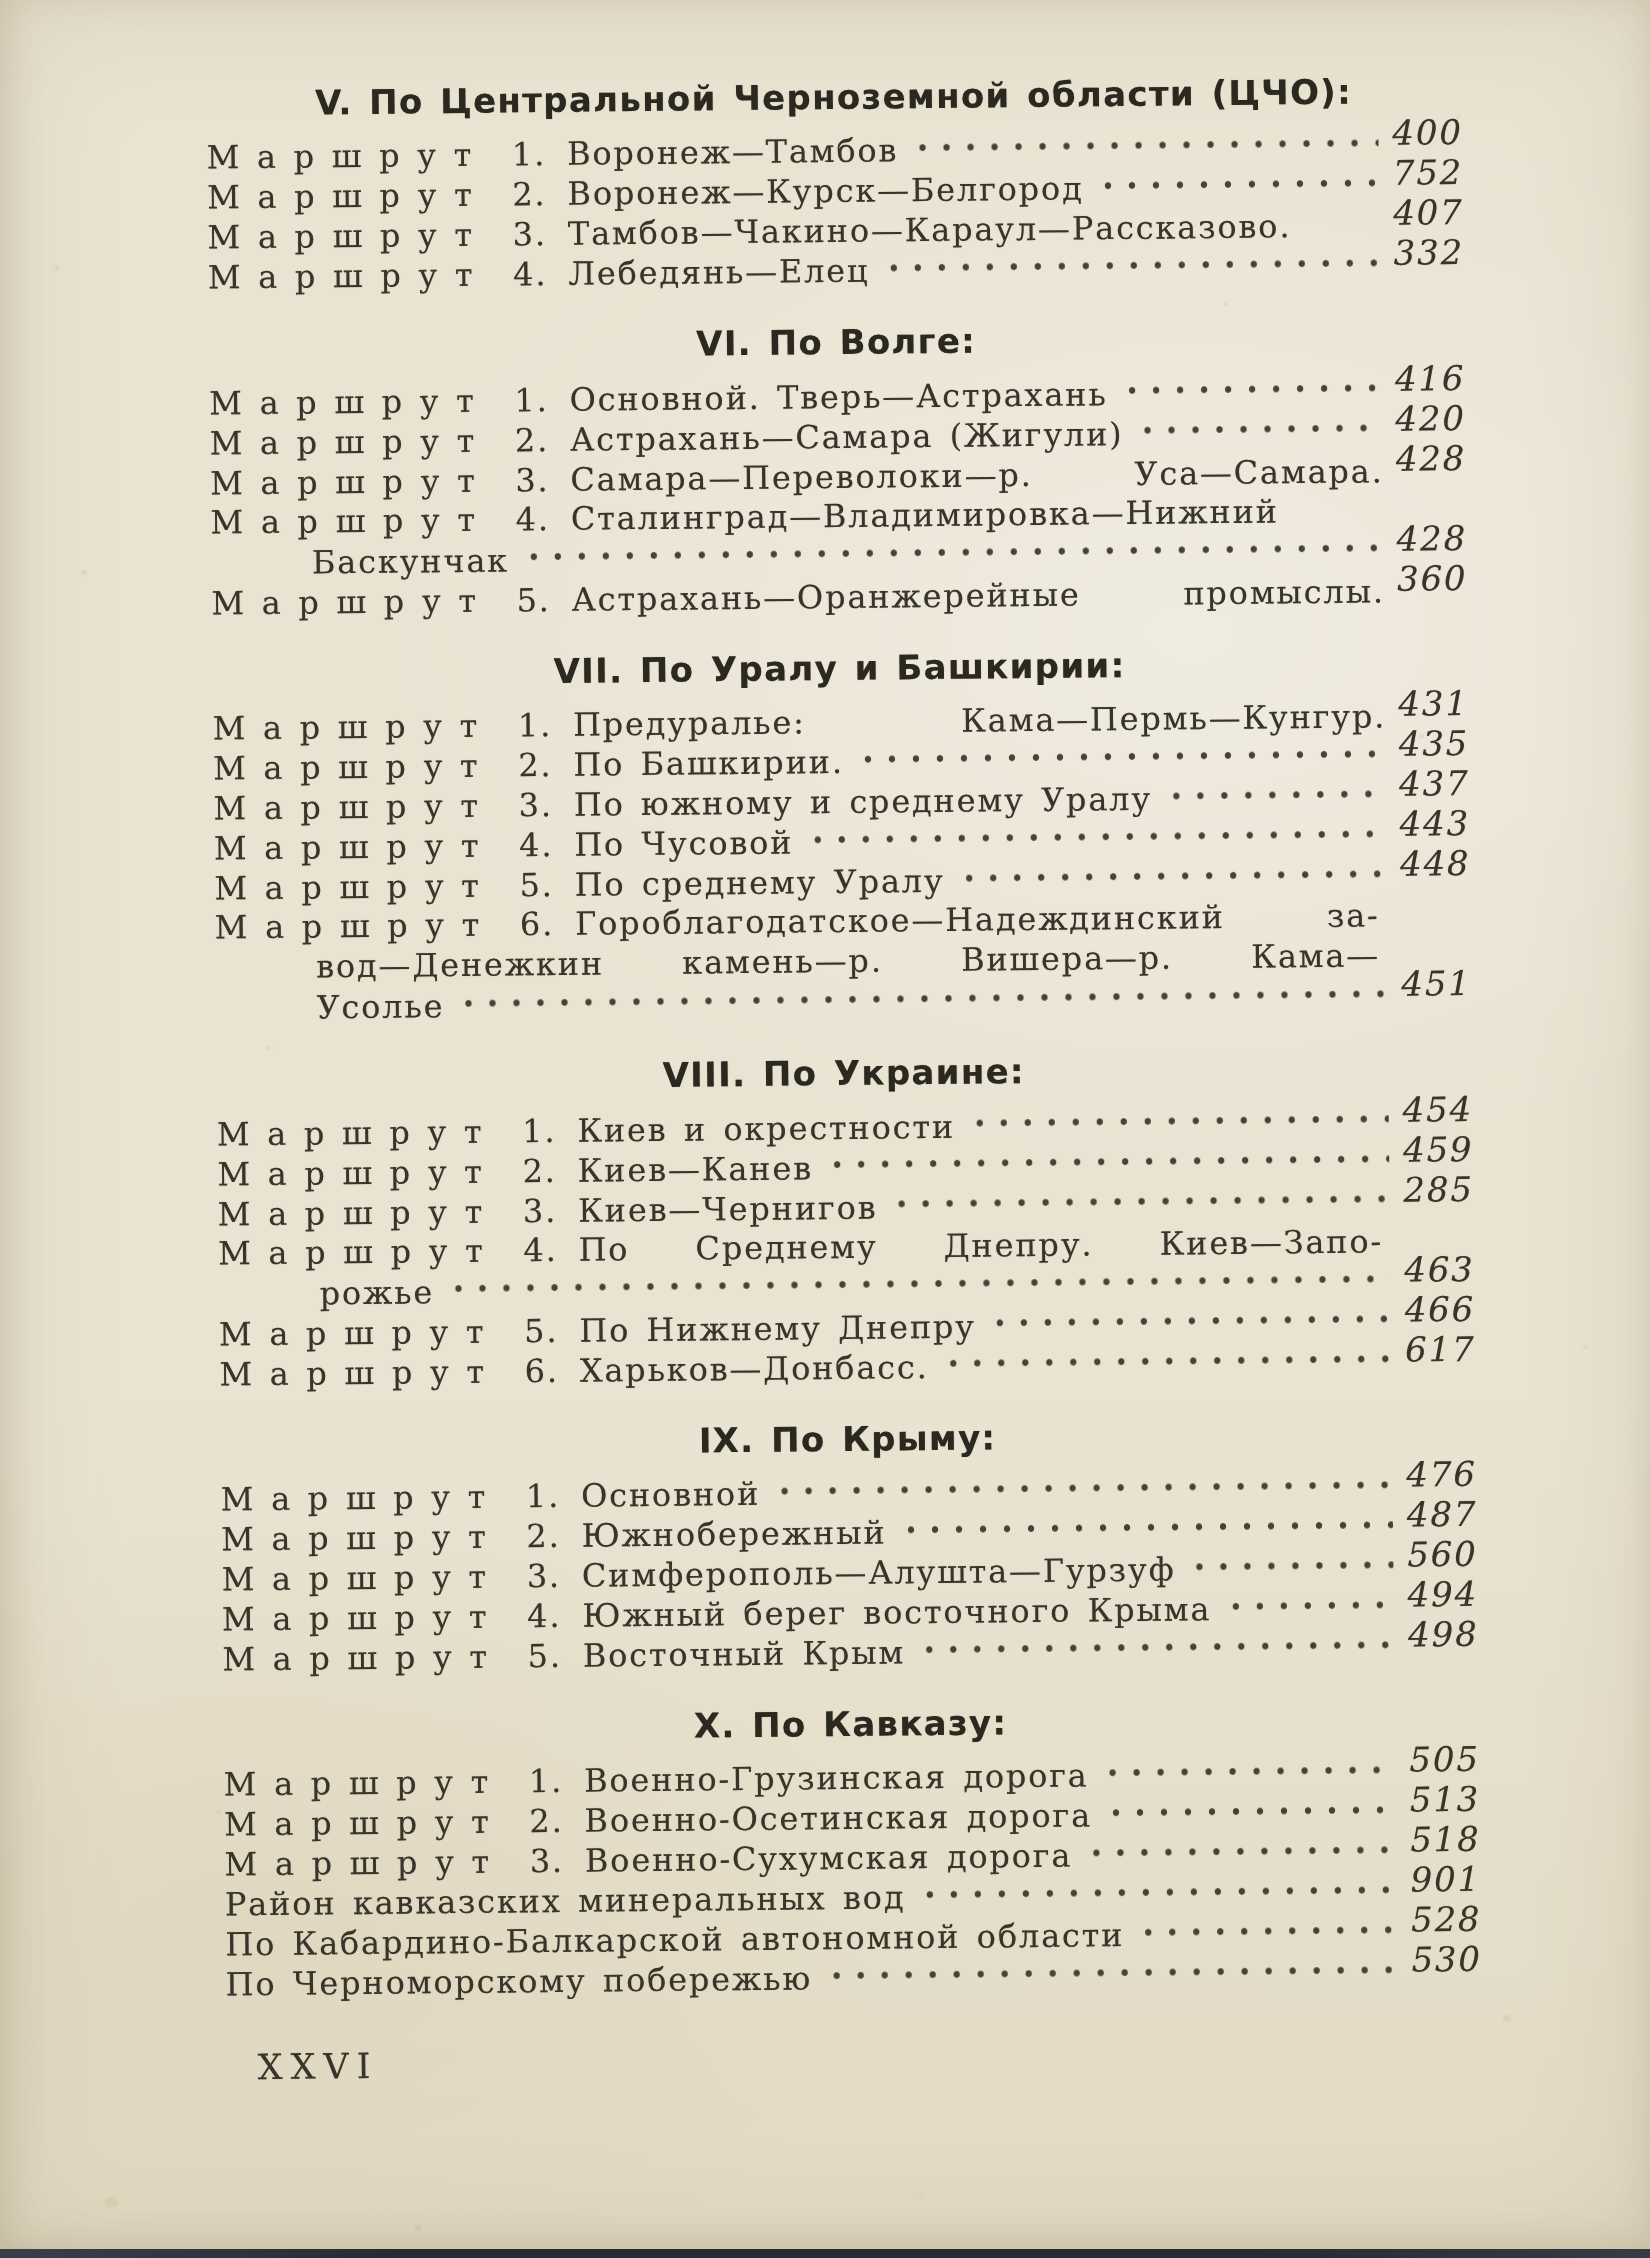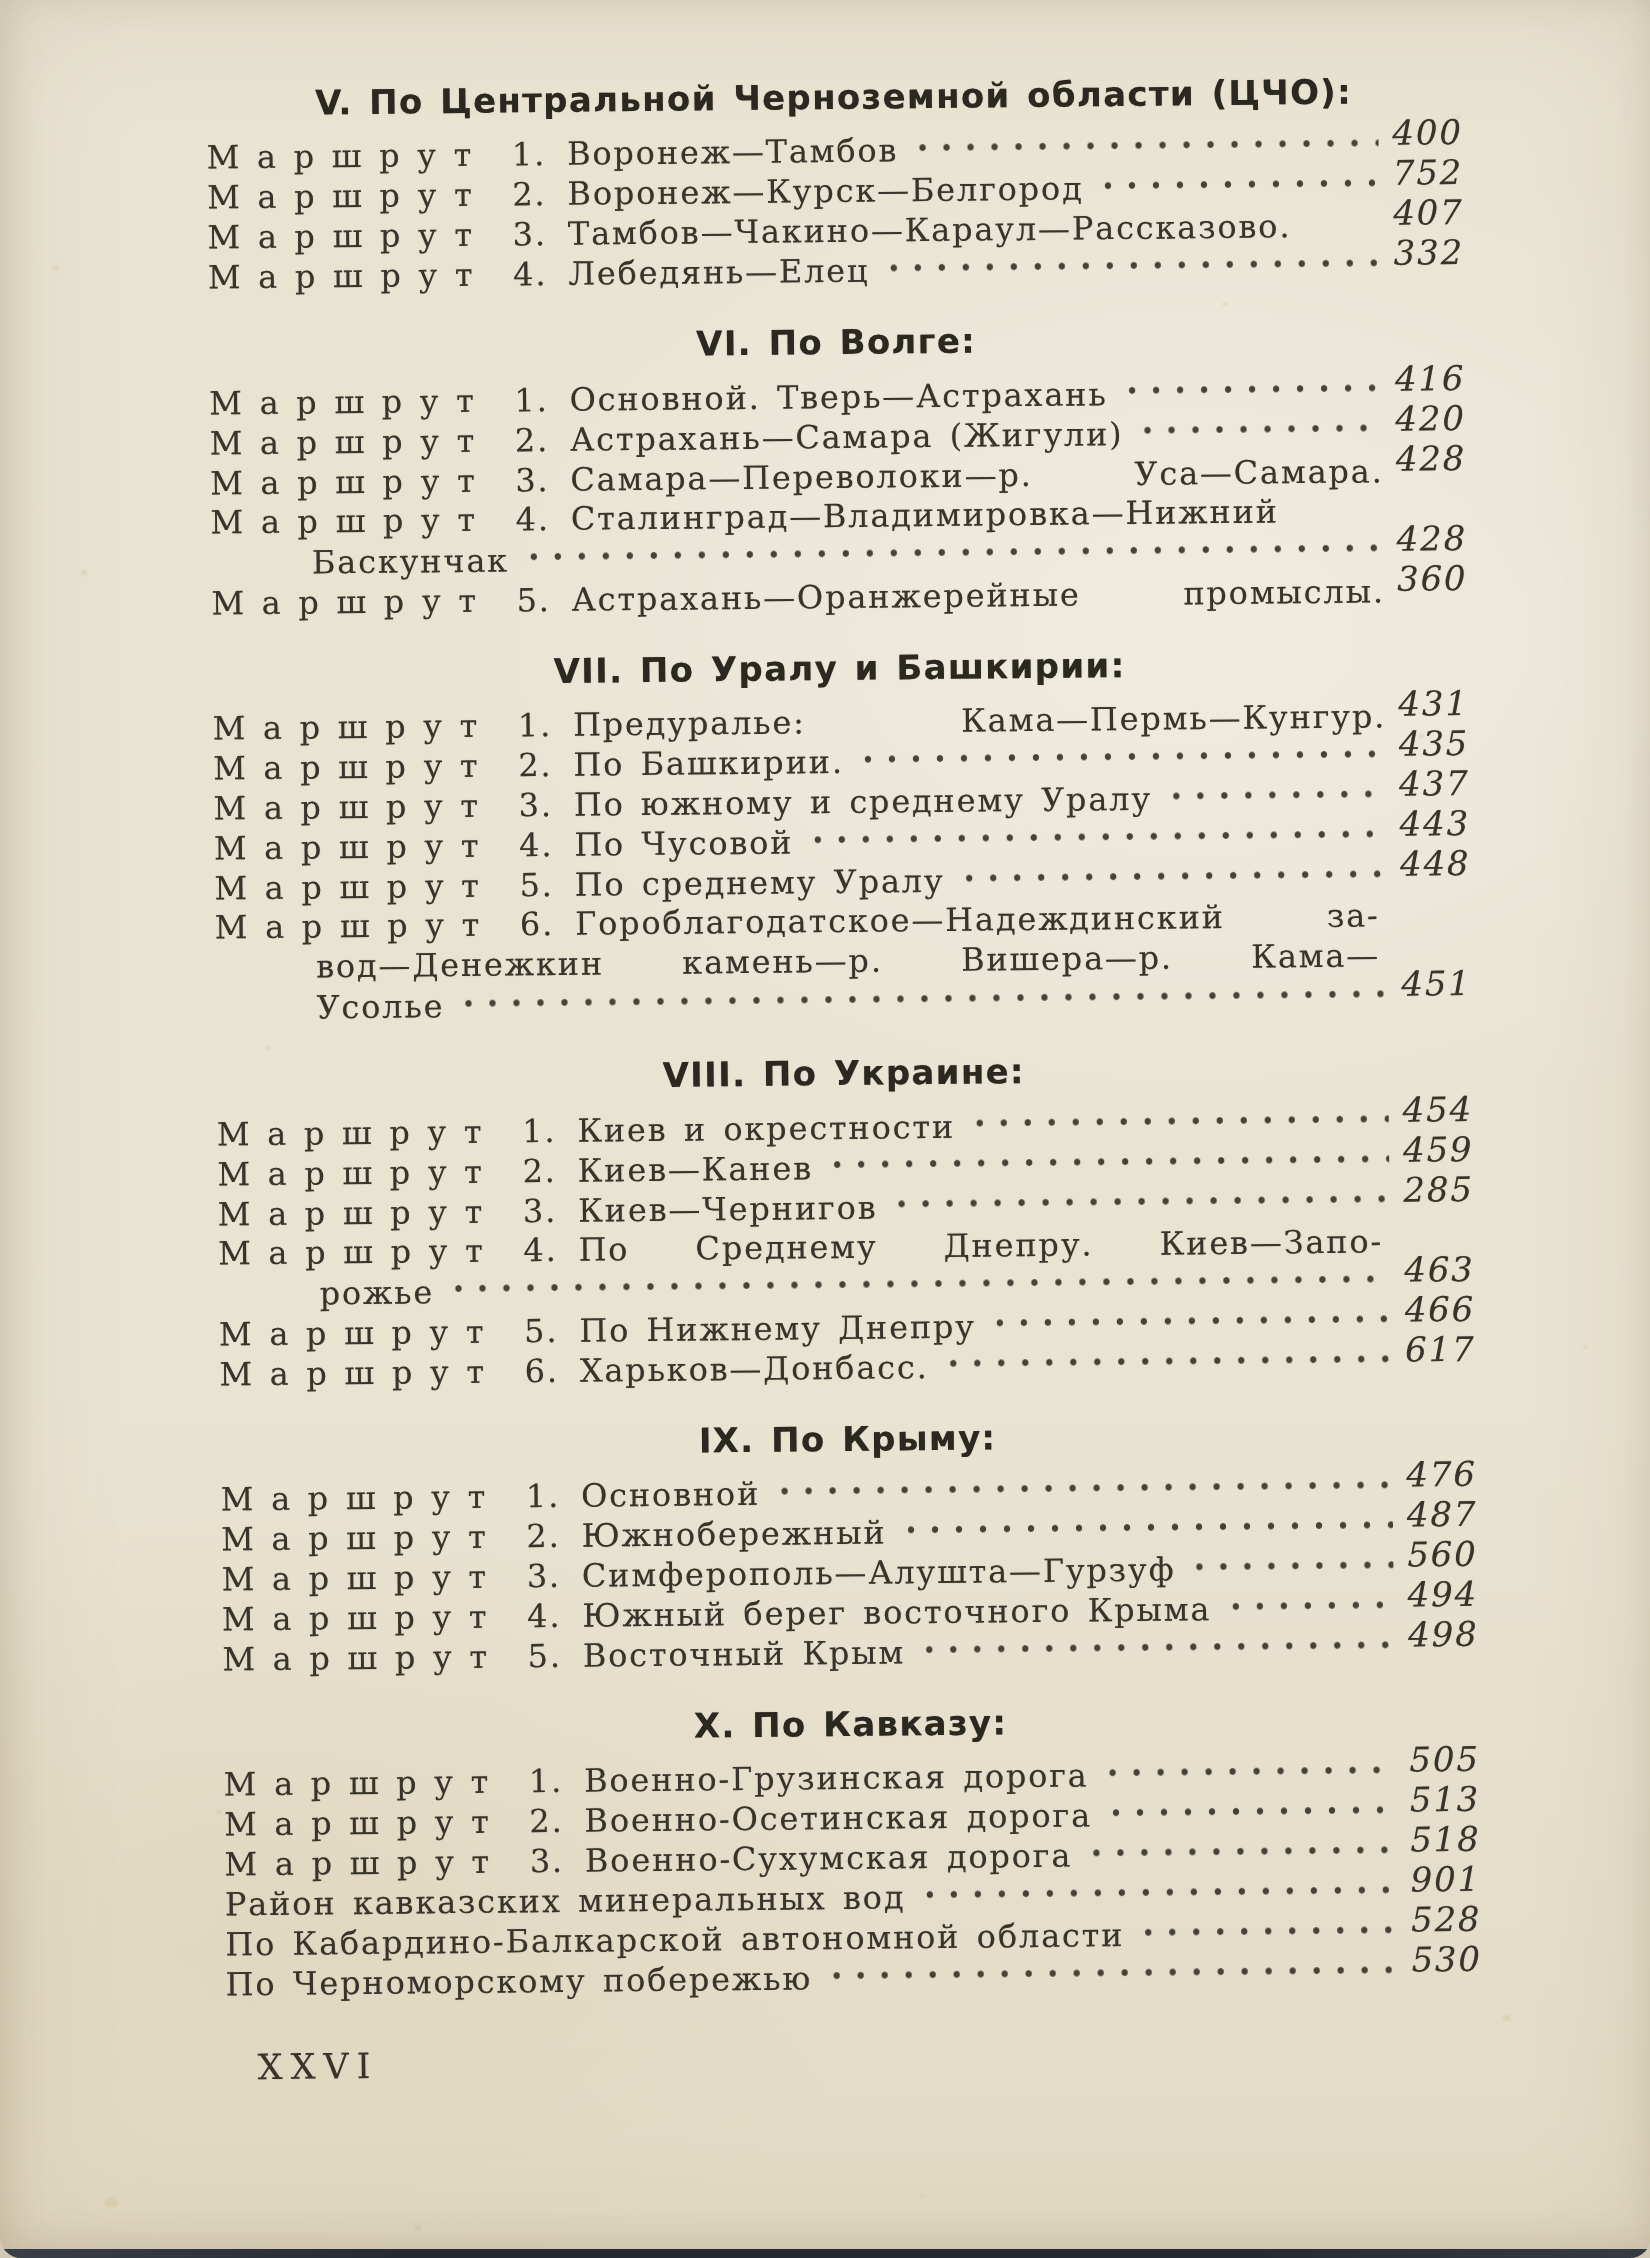--- a/index.html
+++ b/index.html
@@ -18,21 +18,20 @@
   .page{
     position:relative;width:1651px;height:2258px;overflow:hidden;
     background:
       radial-gradient(1323px 882px at 72% 28%, rgba(255,255,255,0.30), rgba(255,255,255,0) 62%),
       radial-gradient(1059px 706px at 15% 85%, rgba(205,190,150,0.18), rgba(205,190,150,0) 60%),
       linear-gradient(180deg, var(--paper) 0%, var(--paper) 62%, var(--paper-lo) 100%);
     box-shadow:
       inset 0 0 124px rgba(140,120,80,0.16),
       inset 0 -16px 35px rgba(120,110,90,0.14),
       inset 12.4px 0 35px rgba(150,130,90,0.10);
-    border-radius: 21px;
   }
   .scan-edge{
     position:absolute;left:0;right:0;bottom:0;height:8.8px;
     background:linear-gradient(90deg,#39404a, var(--edge) 25%, var(--edge) 75%, #353c44);
   }
   .speck{position:absolute;border-radius:50%;pointer-events:none;}
 
   .content{
     position:absolute;left:216px;top:83px;width:1255px;
     color:var(--ink);

